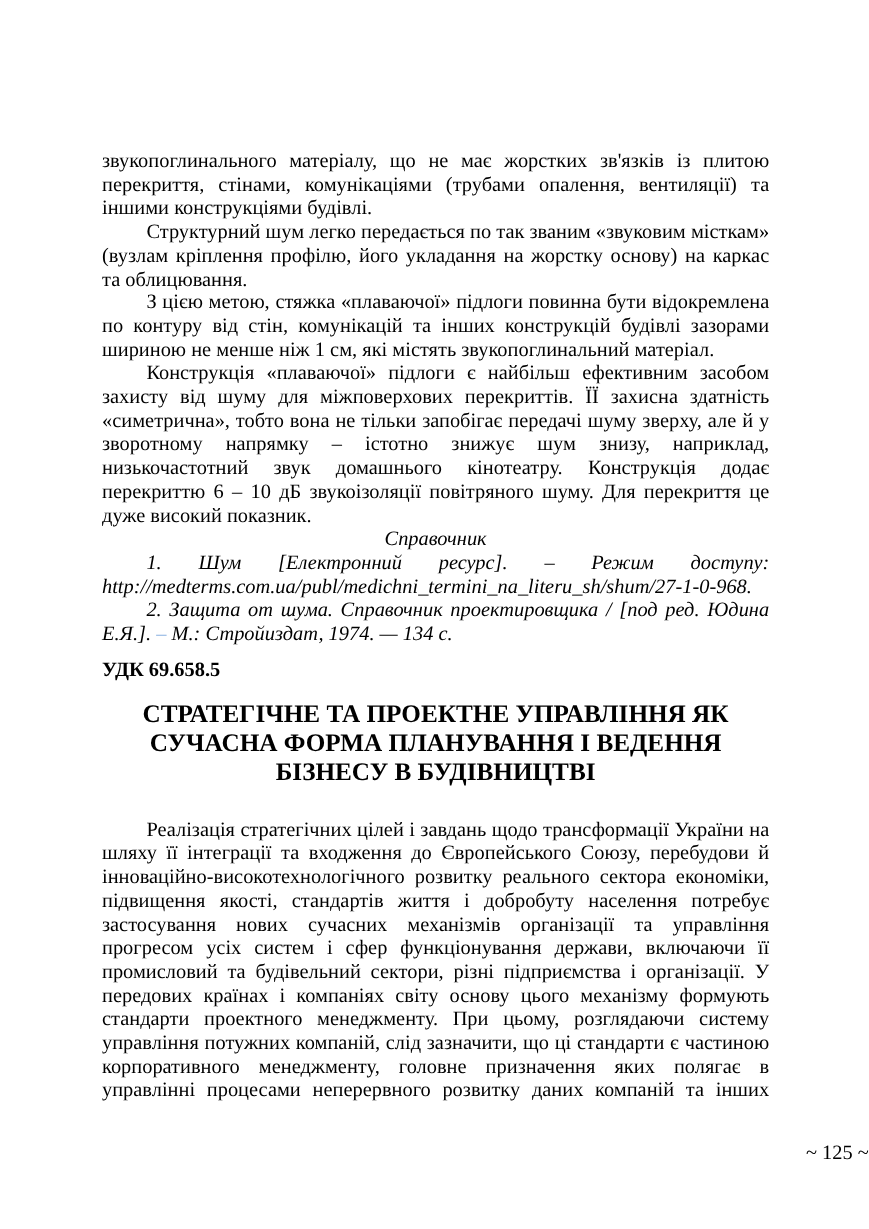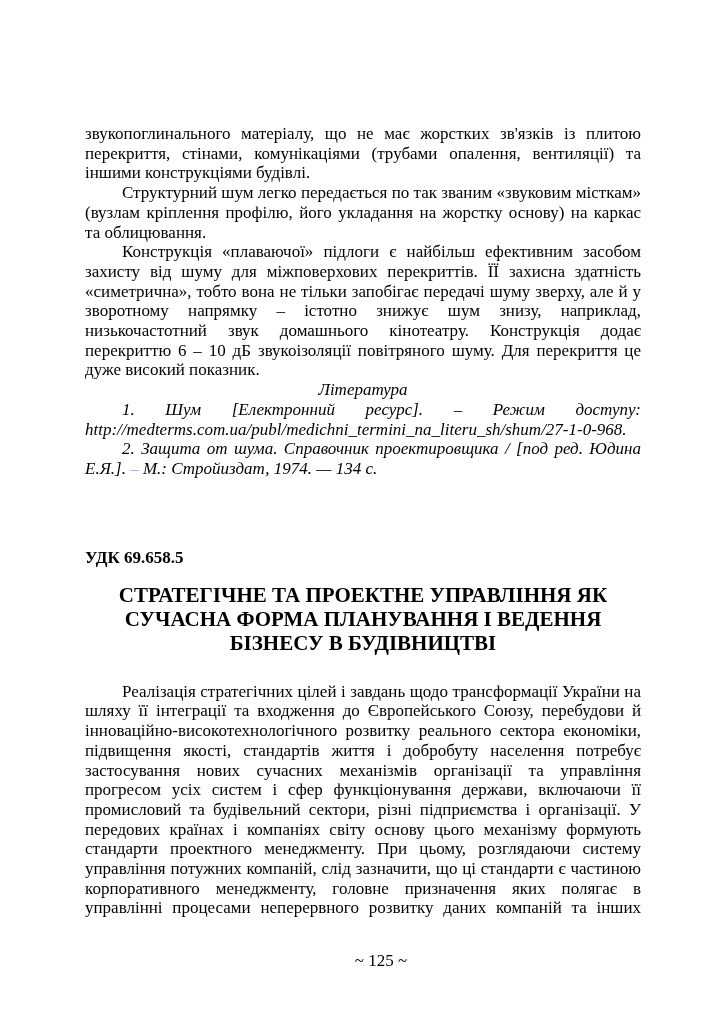--- a/index.html
+++ b/index.html
@@ -51,36 +51,37 @@
     max-width: 520px;
     text-align: center;
     font-weight: bold;
     font-size: 21px;
     line-height: 24px;
   }
   .page-number {
     position: absolute;
     top: 951px;
     left: 2px; right: 0;
-    text-align: center;
+    text-align: right;
     font-size: 17px;
     padding-left: 36px;
   }
 </style>
 </head>
 <body>
 
 <div class="page">
 
   <div class="text-col block-top">
     <p>звукопоглинального матеріалу, що не має жорстких зв'язків із плитою перекриття, стінами, комунікаціями (трубами опалення, вентиляції) та іншими конструкціями будівлі.</p>
     <p class="indent">Структурний шум легко передається по так званим «звуковим місткам» (вузлам кріплення профілю, його укладання на жорстку основу) на каркас та облицювання.</p>
+    <p class="indent">З цією метою, стяжка «плаваючої» підлоги повинна бути відокремлена по контуру від стін, комунікацій та інших конструкцій будівлі зазорами шириною не менше ніж 1 см, які містять звукопоглинальний матеріал.</p>
     <p class="indent">Конструкція «плаваючої» підлоги є найбільш ефективним засобом захисту від шуму для міжповерхових перекриттів. ЇЇ захисна здатність «симетрична», тобто вона не тільки запобігає передачі шуму зверху, але й у зворотному напрямку – істотно знижує шум знизу, наприклад, низькочастотний звук домашнього кінотеатру. Конструкція додає перекриттю 6 – 10 дБ звукоізоляції повітряного шуму. Для перекриття це дуже високий показник.</p>
 
-    <p class="lit-heading">Література</p>
+    <p class="lit-heading">Справочник</p>
 
     <div class="refs">
       <p><span>1. Шум [Електронний ресурс]. – Режим доступу: http://medterms.com.ua/publ/</span><wbr><span>medichni_termini_na_literu_sh/shum/27-1-0-968.</span></p>
       <p><span>2. Защита от шума. Справочник проектировщика / [под ред. Юдина Е.Я.]. </span><span id="ref2-dash" style="color: rgb(141, 179, 226);">–</span><span> М.: Стройиздат, 1974. — 134 с.</span></p>
     </div>
   </div>
 
   <div class="text-col block-article">
     <p class="udk">УДК 69.658.5</p>
 

